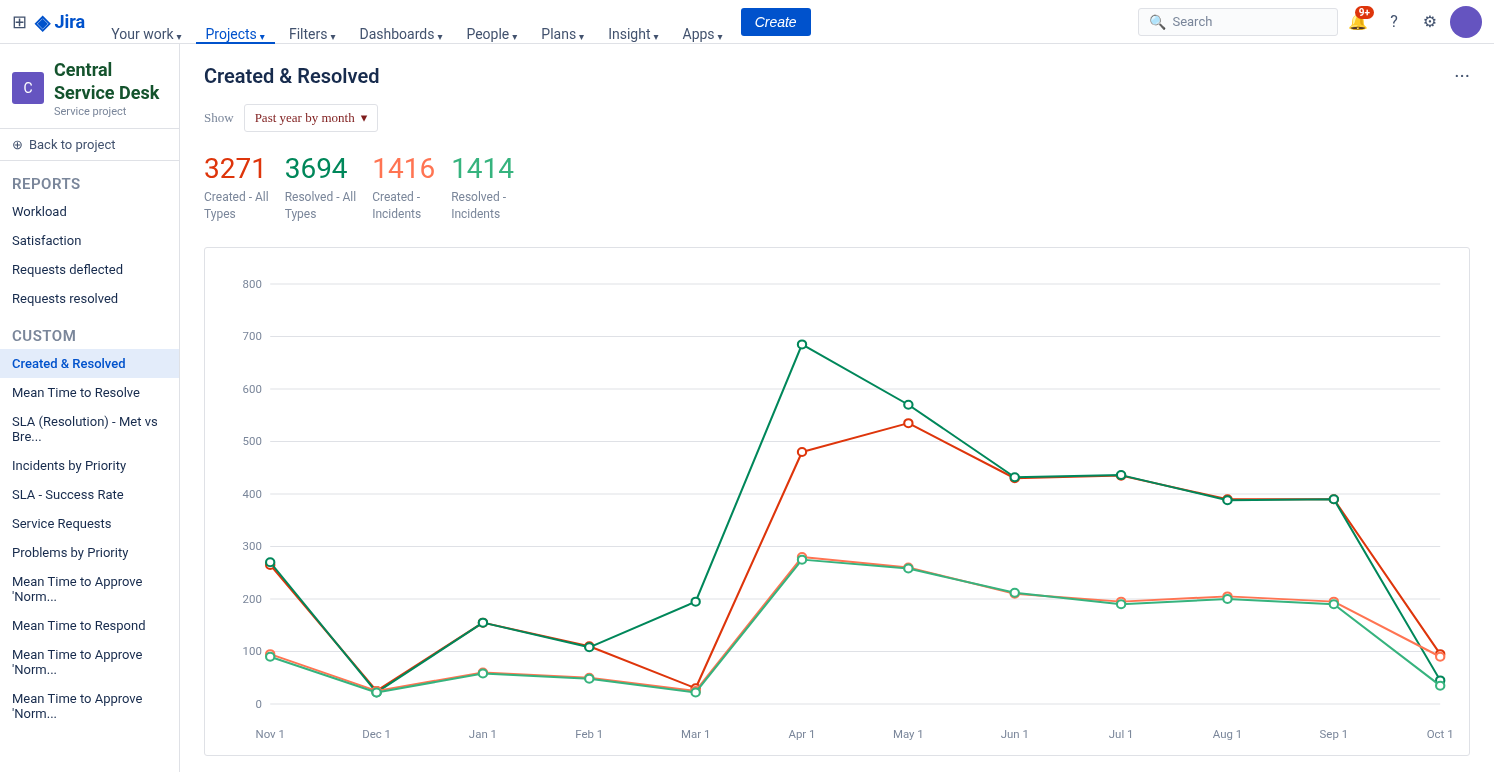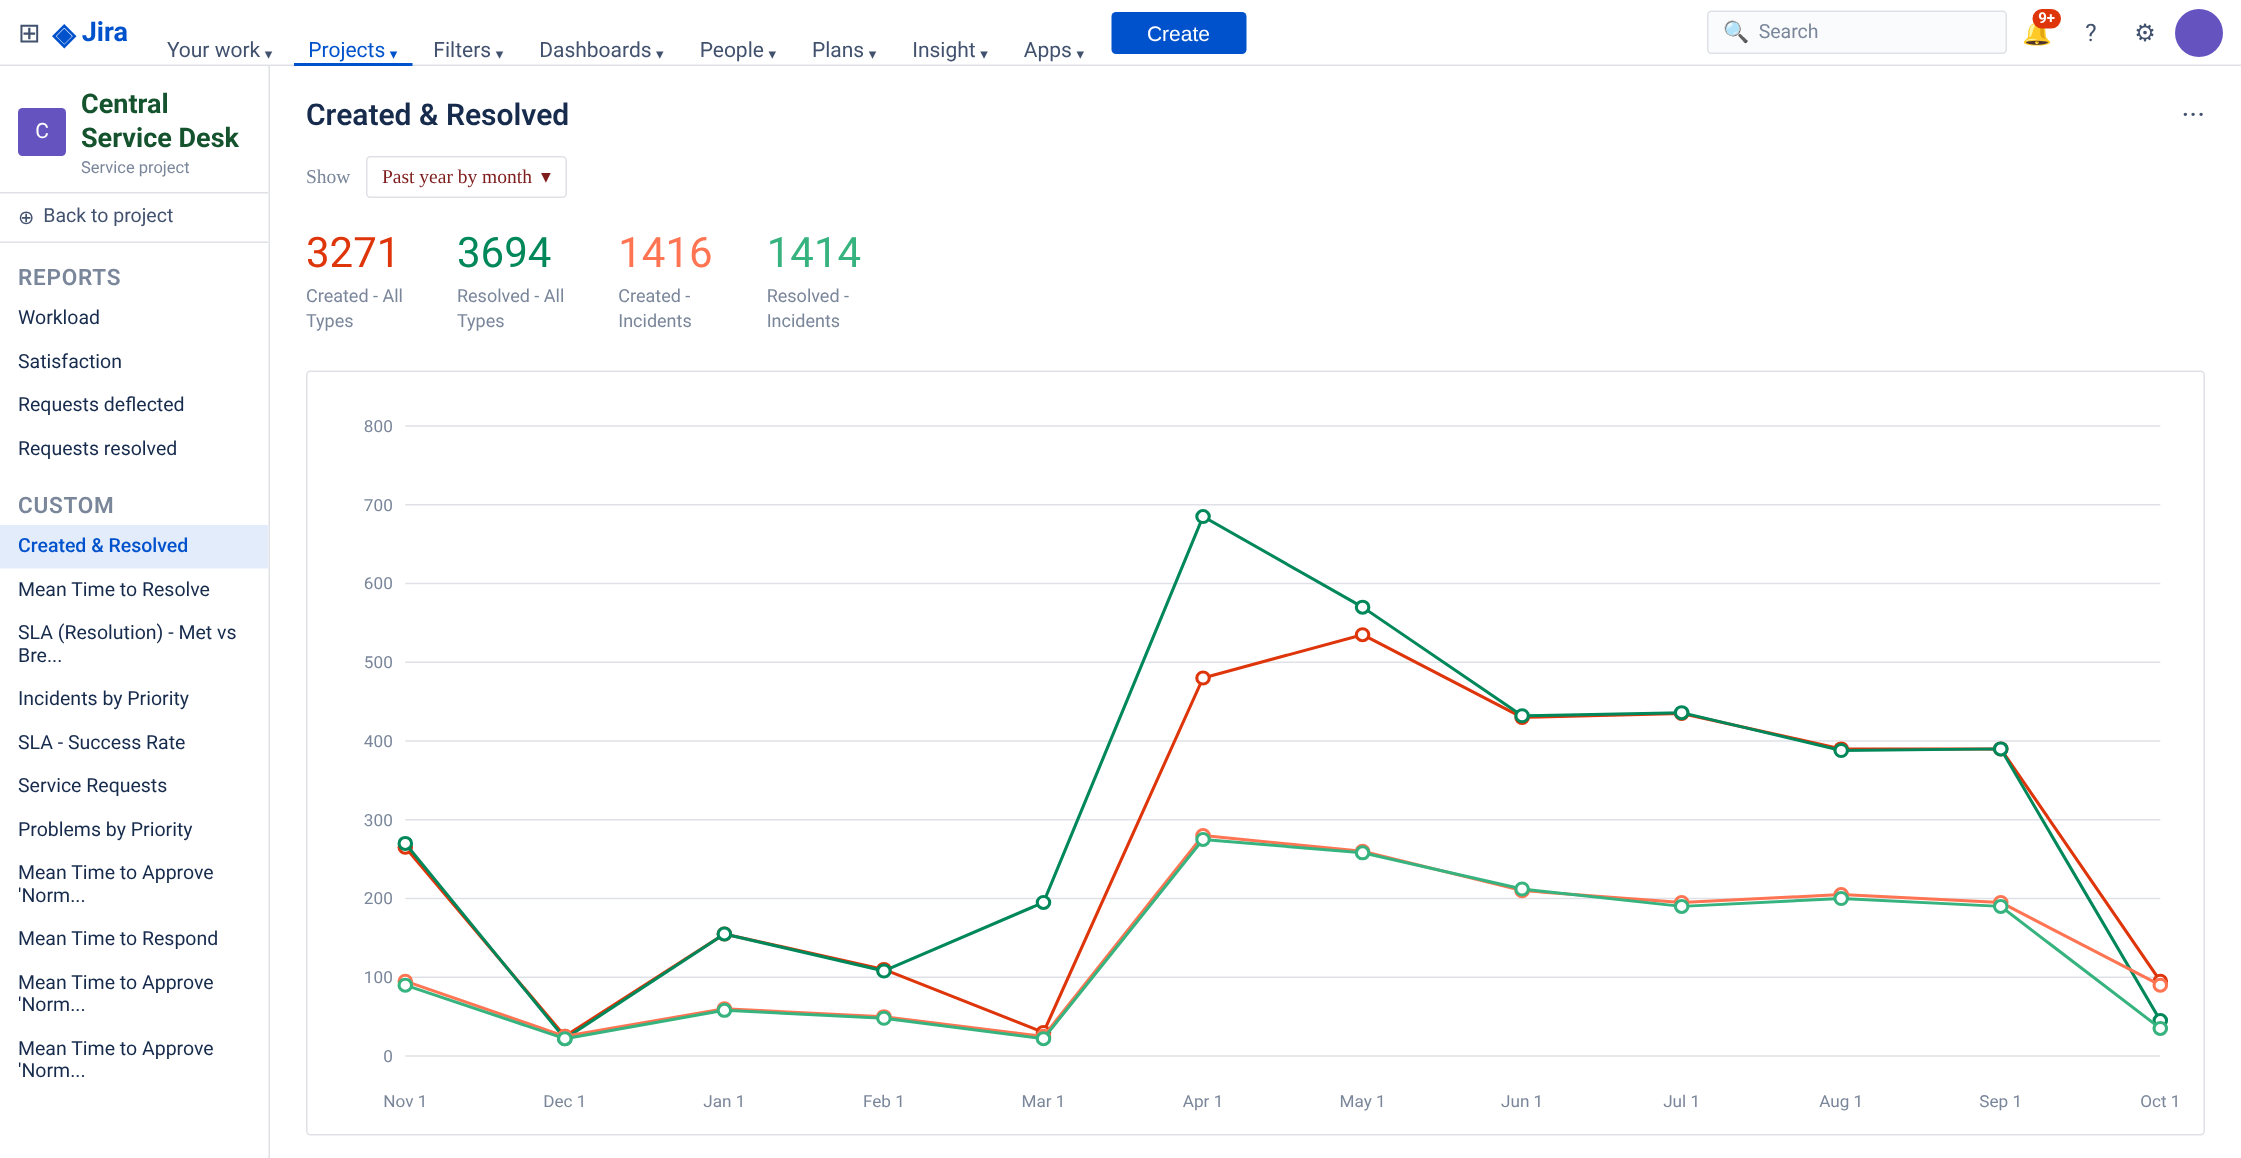--- a/index.html
+++ b/index.html
@@ -33,25 +33,26 @@
       gap: 3px;
       border-bottom: 2px solid transparent;
     }
     .topnav-item.active { color: #0052cc; border-bottom: 2px solid #0052cc; }
     .topnav-item .chevron { font-size: 10px; }
     .topnav-create {
       background: #0052cc;
       color: #fff;
       border: none;
       border-radius: 3px;
-      padding: 6px 24px;
+      padding: 6px 14px;
       font-size: 14px;
       font-weight: 500;
       cursor: pointer;
       margin-left: 4px;
+      font-style: italic;
     }
     .topnav-right {
       margin-left: auto;
       display: flex;
       align-items: center;
       gap: 4px;
     }
     .topnav-search {
       border: 1px solid #dfe1e6;
       border-radius: 3px;
@@ -184,21 +185,21 @@
       background: #fff;
       cursor: pointer;
       display: flex;
       align-items: center;
       gap: 6px;
     }
 
     
     .stats-row {
       display: flex;
-      gap: 36px;
+      gap: 16px;
       margin-bottom: 24px;
     }
     .stat-item {}
     .stat-number { font-size: 28px; font-weight: 400; margin-bottom: 4px; }
     .stat-number.red { color: #de350b; }
     .stat-number.green { color: #00875a; }
     .stat-label { font-size: 12px; color: #7a869a; line-height: 1.4; }
 
     
     .chart-container {

